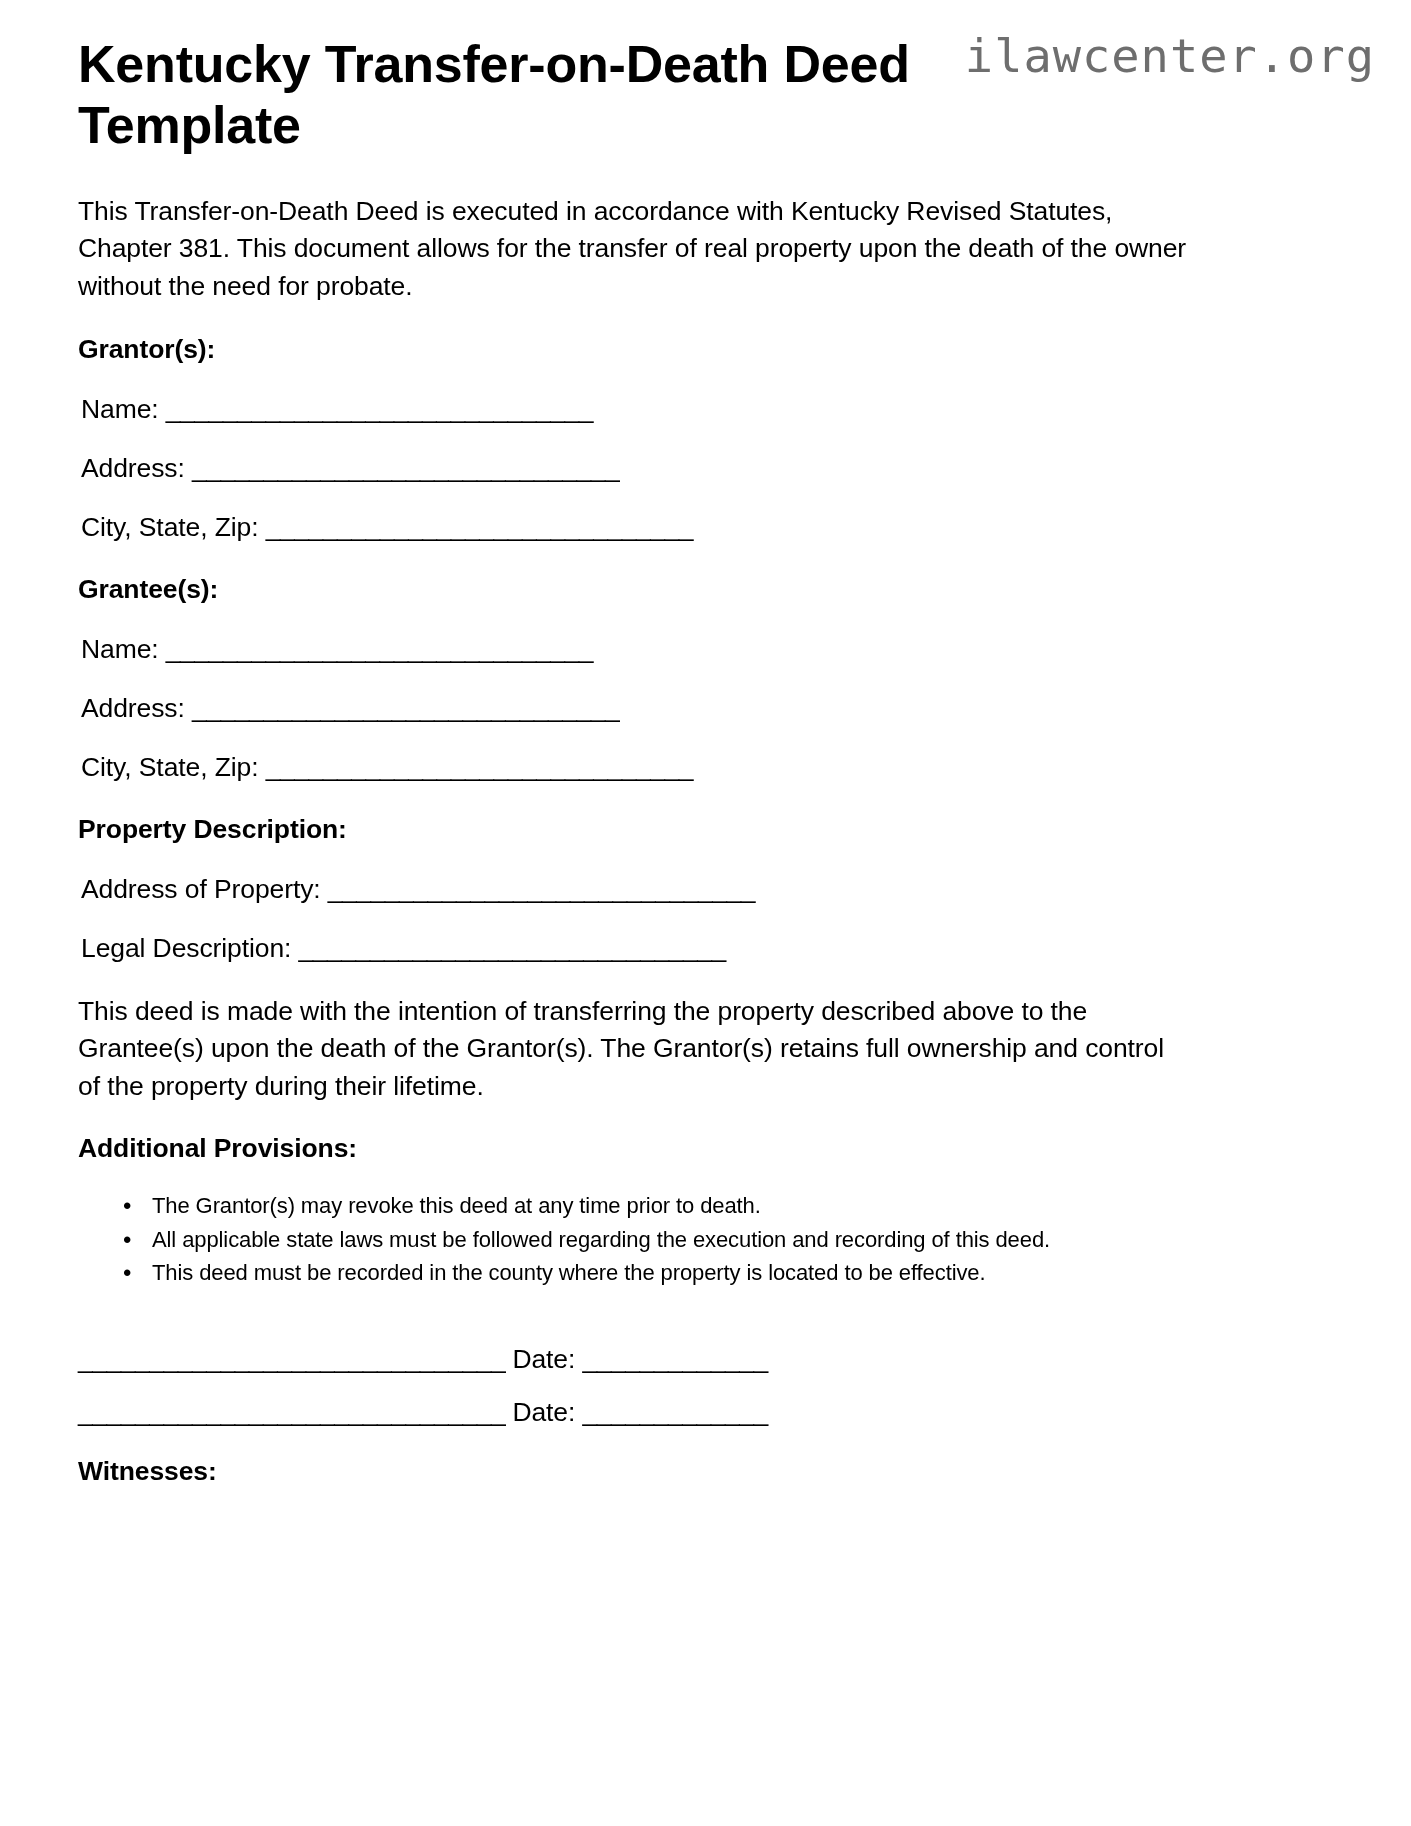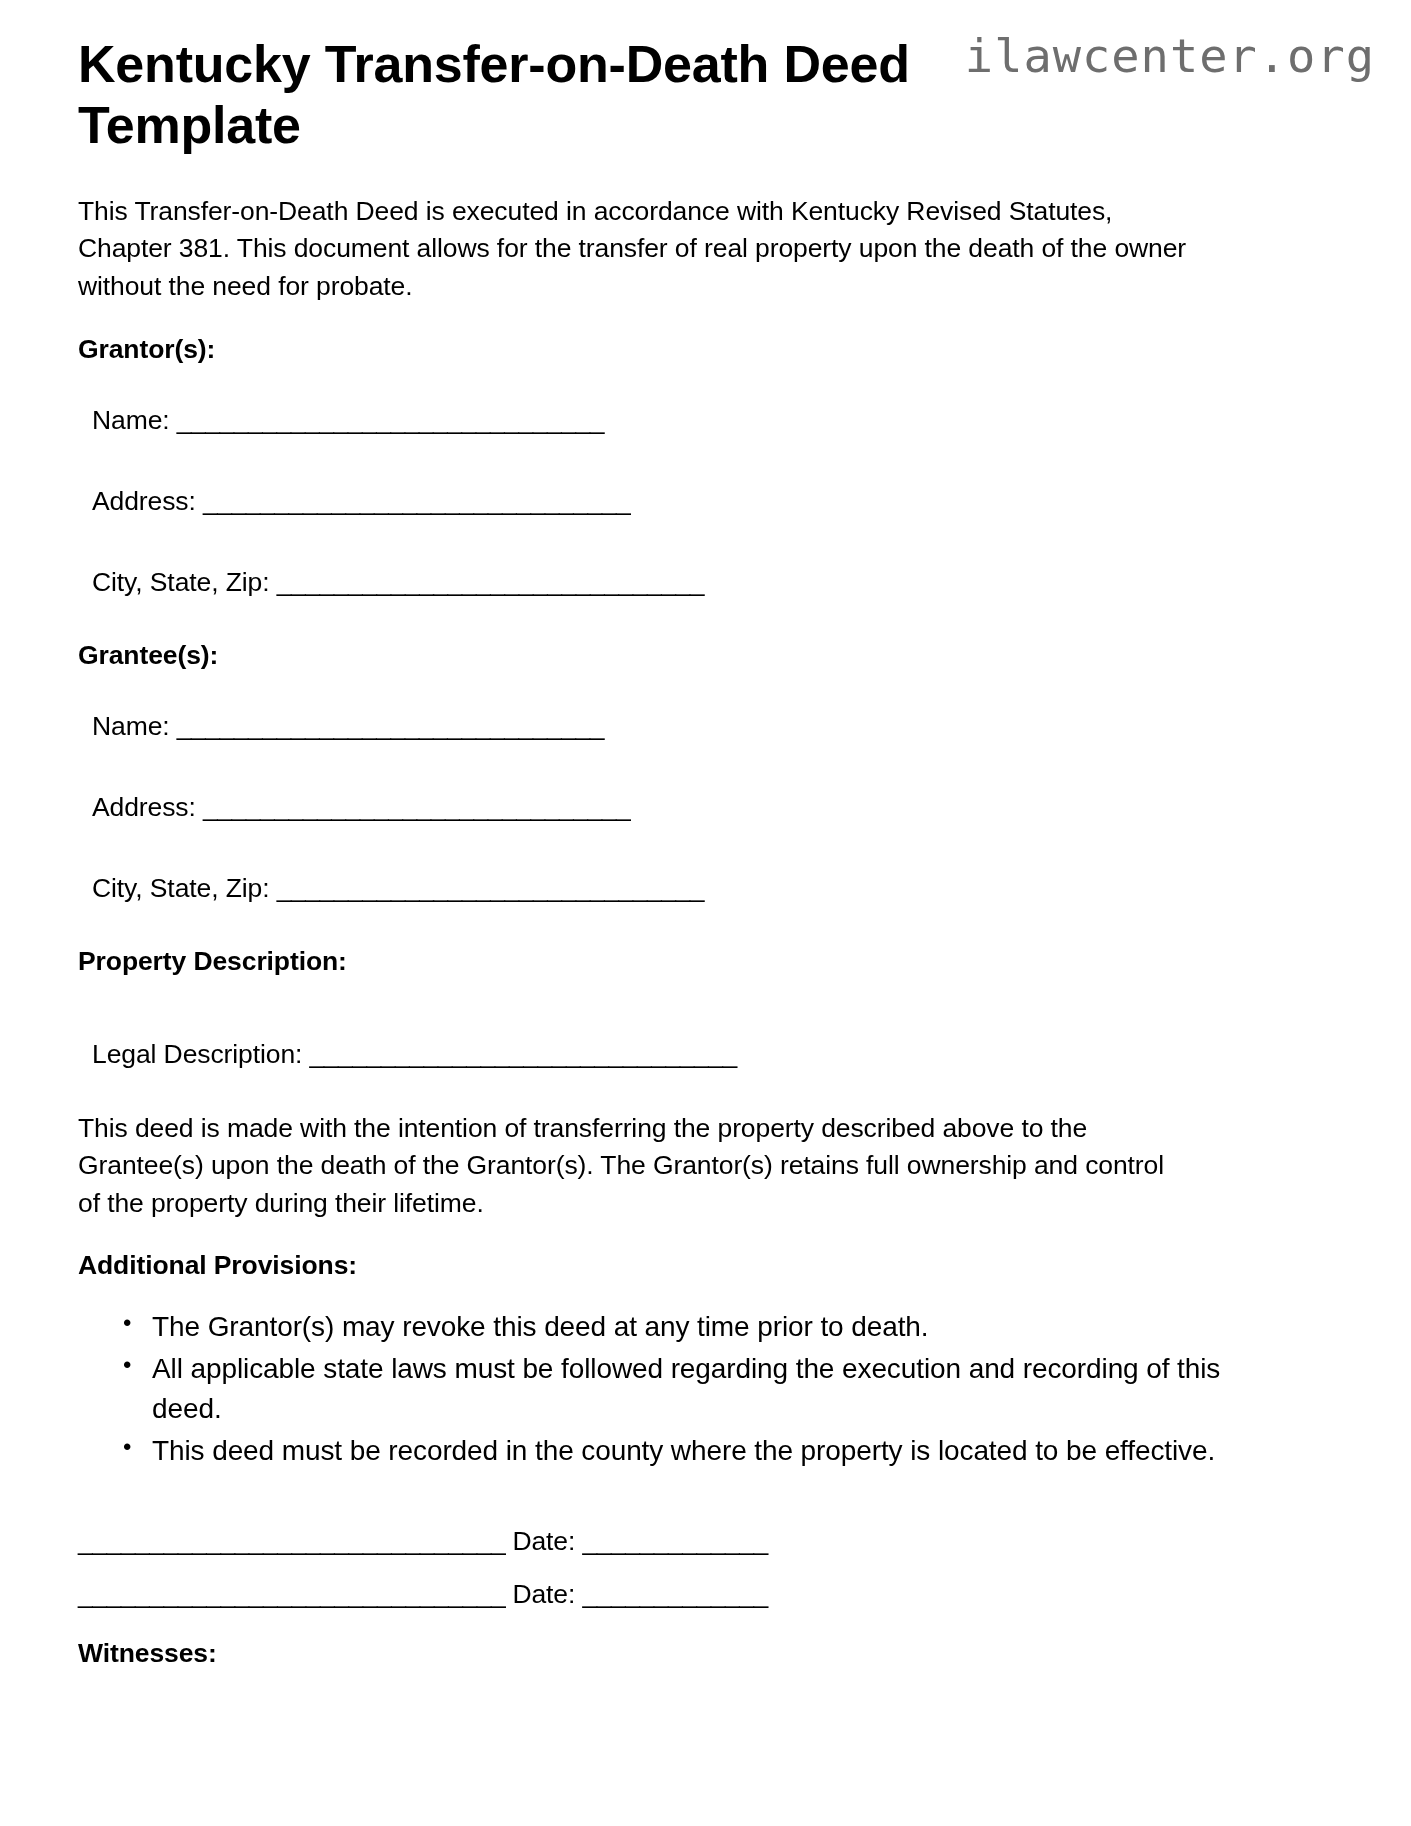--- a/index.html
+++ b/index.html
@@ -67,37 +67,37 @@
 
   h2.section {
     font-size: 26.5px;
     font-weight: bold;
     margin: 0;
     letter-spacing: -0.1px;
   }
 
   .field {
     font-size: 26.5px;
-    margin: 14px;
+    margin: 3px;
     white-space: nowrap;
     letter-spacing: -0.1px;
   }
   .field .blank {
     letter-spacing: -0.5px;
   }
 
   ul.provisions {
     margin: 0;
     padding: 0 0 0 74px;
     list-style: none;
     max-width: 1120px;
   }
   ul.provisions li {
     position: relative;
-    font-size: 28px;
+    font-size: 22px;
     line-height: 1.42;
     margin: 0 0 2px 0;
     letter-spacing: -0.1px;
   }
   ul.provisions li:before {
     content: "\2022";
     position: absolute;
     left: -29px;
     top: -1px;
     font-size: 24px;
@@ -174,20 +174,24 @@
   <p class="field">
     <span>City, State, Zip:</span>
     <span class="blank">______________________________</span>
   </p>
 
   <div class="gap-sec"></div>
 
   <h2 class="section">Property Description:</h2>
   <div class="gap-head"></div>
 
+  <p class="field">
+    <span>Address of Property:</span>
+    <span class="blank">______________________________</span>
+  </p>
   <div class="gap-field"></div>
 
   <p class="field">
     <span>Legal Description:</span>
     <span class="blank">______________________________</span>
   </p>
 
   <div class="gap-para"></div>
 
   <p class="body">This deed is made with the intention of transferring the property described above to the Grantee(s) upon the death of the Grantor(s). The Grantor(s) retains full ownership and control of the property during their lifetime.</p>

